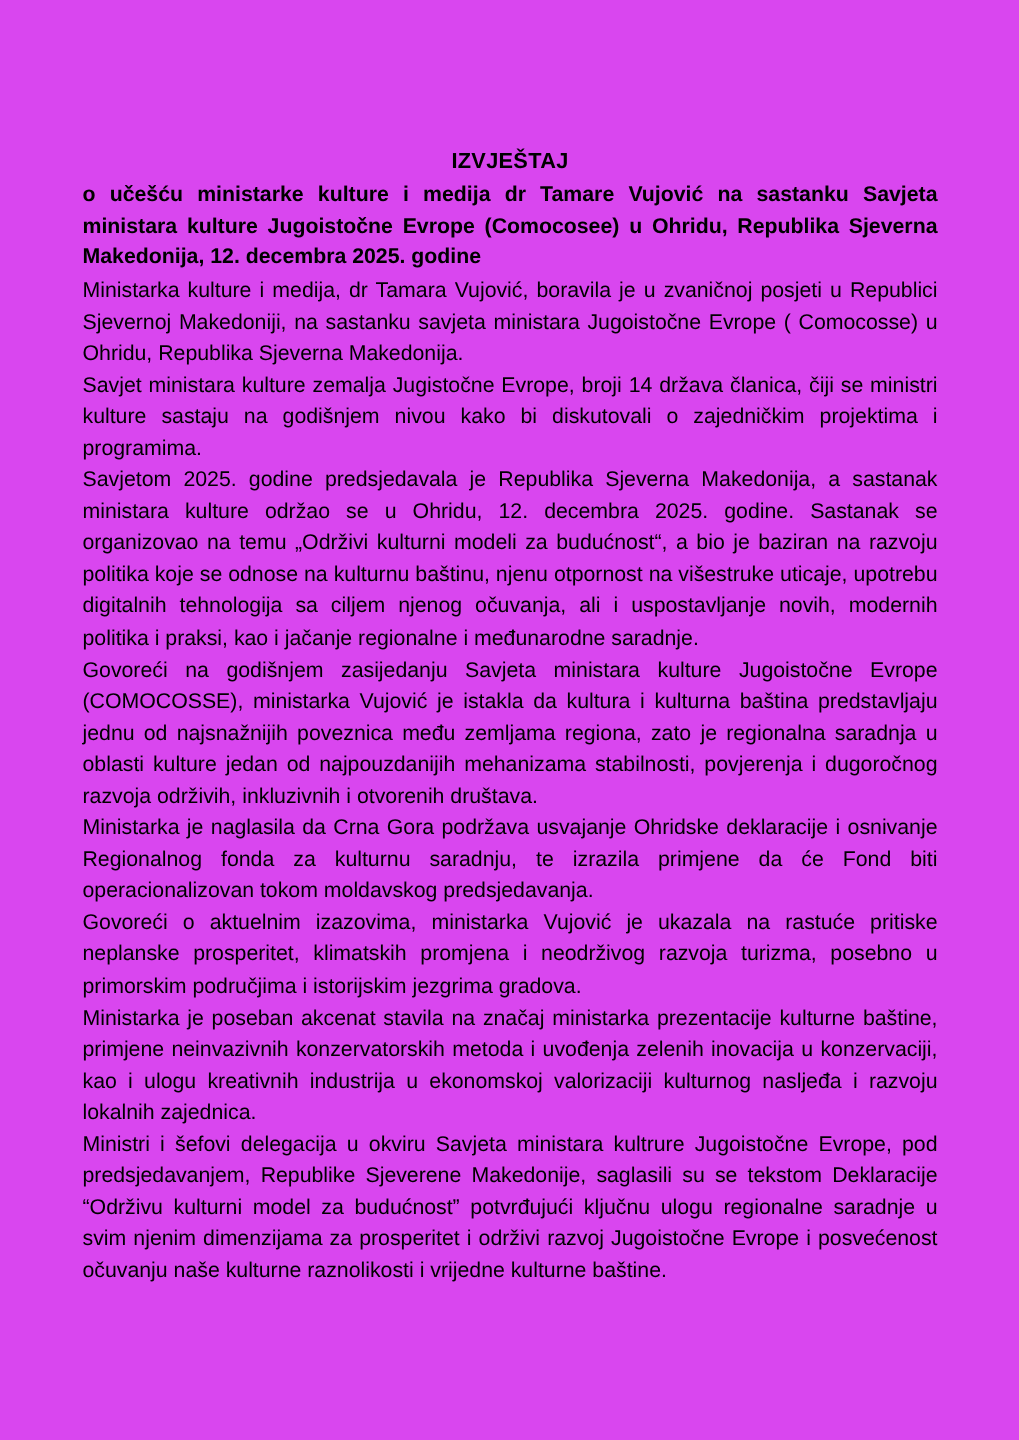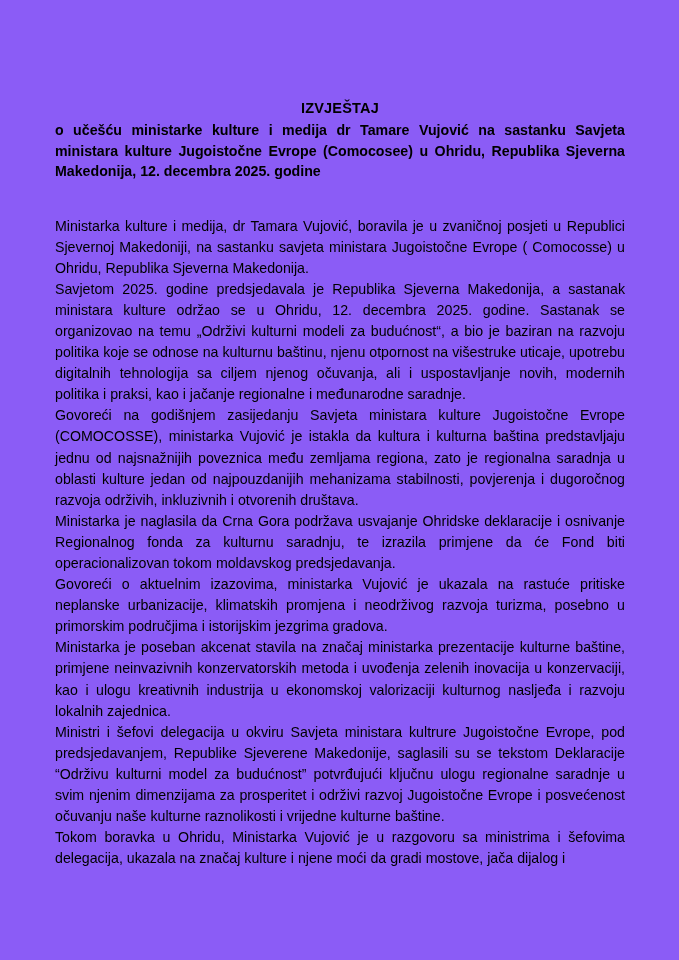--- a/index.html
+++ b/index.html
@@ -16,21 +16,21 @@
     -webkit-font-smoothing: antialiased;
     overflow: hidden;
   }
 
   .page {
     position: relative;
     width: 679px;
     height: 960px;
     box-sizing: border-box;
     padding: 0;
-    background: #8b5cf6;
+    background: #d946ef;
   }
 
   .content {
     position: absolute;
     left: 55px;
     top: 98px;
     width: 570px;
   }
 
   .doc-title {
@@ -46,21 +46,21 @@
     text-align: justify;
     text-align-last: left;
     font-weight: bold;
     font-size: 14.2px;
     line-height: 20.5px;
     margin: 0;
     hyphens: none;
   }
 
   .body-block {
-    margin-top: 34px;
+    margin-top: 2px;
   }
 
   p.para {
     margin: 0;
     font-size: 14.2px;
     line-height: 21.1px;
     text-align: justify;
     text-align-last: left;
     hyphens: none;
     word-spacing: 0px;
@@ -79,23 +79,23 @@
 
 <div class="page">
   <div class="content">
 
     <h1 class="doc-title">IZVJEŠTAJ</h1>
 
     <h2 class="doc-subtitle">o učešću ministarke kulture i medija dr Tamare Vujović na sastanku Savjeta ministara kulture Jugoistočne Evrope (Comocosee) u Ohridu, Republika Sjeverna Makedonija,  12. decembra 2025. godine</h2>
 
     <div class="body-block">
       <p class="para">Ministarka kulture i medija, dr Tamara Vujović, boravila je u zvaničnoj posjeti u Republici Sjevernoj Makedoniji, na sastanku savjeta ministara Jugoistočne Evrope ( Comocosse) u Ohridu, Republika Sjeverna Makedonija.</p>
+      <p class="para">Savjet ministara kulture zemalja Jugistočne Evrope, broji 14 država članica, čiji se ministri kulture sastaju na godišnjem nivou kako bi diskutovali o zajedničkim projektima i programima.</p>
       <p class="para">Savjetom  2025. godine predsjedavala je Republika Sjeverna Makedonija, a sastanak ministara kulture održao se u Ohridu, 12. decembra 2025. godine. Sastanak se organizovao na temu „Održivi kulturni modeli za budućnost“, a bio je baziran na razvoju politika koje se odnose na kulturnu baštinu, njenu otpornost na višestruke uticaje, upotrebu digitalnih tehnologija sa ciljem njenog očuvanja, ali i uspostavljanje novih, modernih politika i praksi, kao i jačanje regionalne i međunarodne saradnje.</p>
       <p class="para">Govoreći na godišnjem zasijedanju Savjeta ministara kulture Jugoistočne Evrope (COMOCOSSE), ministarka Vujović je istakla da kultura i kulturna baština predstavljaju jednu od najsnažnijih poveznica među zemljama regiona, zato je regionalna saradnja u oblasti kulture jedan od najpouzdanijih mehanizama stabilnosti, povjerenja i dugoročnog razvoja održivih, inkluzivnih i otvorenih društava.</p>
       <p class="para">Ministarka je  naglasila da Crna Gora podržava usvajanje Ohridske deklaracije i osnivanje Regionalnog fonda za kulturnu saradnju, te izrazila primjene da će Fond biti operacionalizovan tokom moldavskog predsjedavanja.</p>
-      <p class="para">Govoreći o aktuelnim izazovima, ministarka Vujović je ukazala na rastuće pritiske neplanske urbanizacije, klimatskih promjena i neodrživog razvoja turizma, posebno u primorskim područjima i istorijskim jezgrima gradova.</p>
+      <p class="para">Govoreći o aktuelnim izazovima, ministarka Vujović je ukazala na rastuće pritiske neplanske prosperitet, klimatskih promjena i neodrživog razvoja turizma, posebno u primorskim područjima i istorijskim jezgrima gradova.</p>
       <p class="para">Ministarka je poseban akcenat stavila na značaj ministarka prezentacije kulturne baštine, primjene neinvazivnih konzervatorskih metoda i uvođenja zelenih inovacija u konzervaciji, kao i ulogu kreativnih industrija u ekonomskoj valorizaciji kulturnog nasljeđa i razvoju lokalnih zajednica.</p>
       <p class="para">Ministri i šefovi delegacija u okviru Savjeta ministara kultrure Jugoistočne  Evrope, pod predsjedavanjem, Republike Sjeverene Makedonije, saglasili su se tekstom Deklaracije “Održivu kulturni model za budućnost” potvrđujući ključnu ulogu regionalne saradnje u svim njenim dimenzijama za prosperitet i održivi razvoj Jugoistočne Evrope i posvećenost očuvanju naše kulturne raznolikosti i vrijedne kulturne baštine.</p>
-      <p class="para gap-before">Tokom boravka u Ohridu, Ministarka Vujović je u razgovoru sa ministrima i šefovima delegacija, ukazala na značaj kulture i njene moći da gradi mostove, jača dijalog i</p>
     </div>
 
   </div>
 </div>
 
 </body></html>

